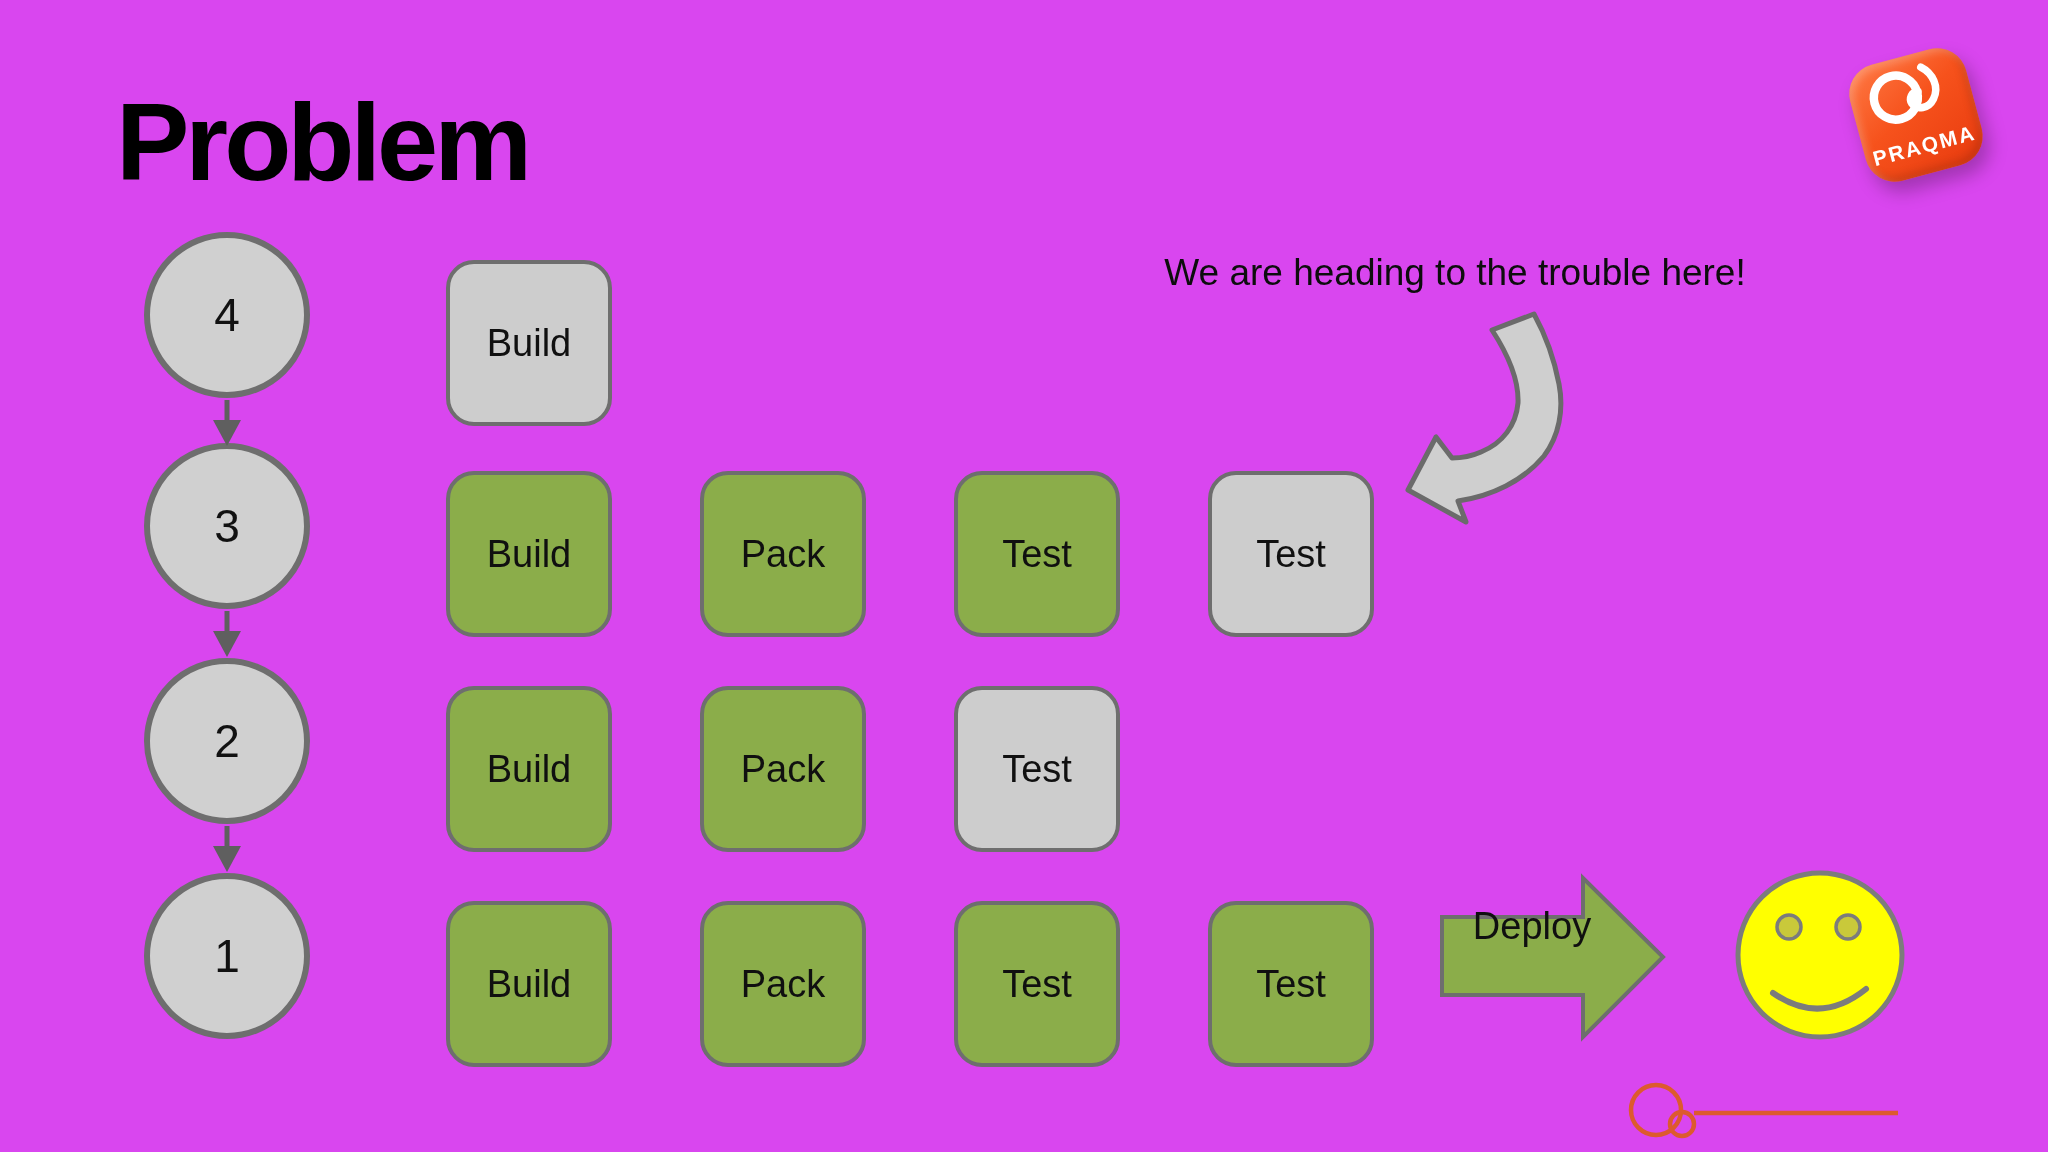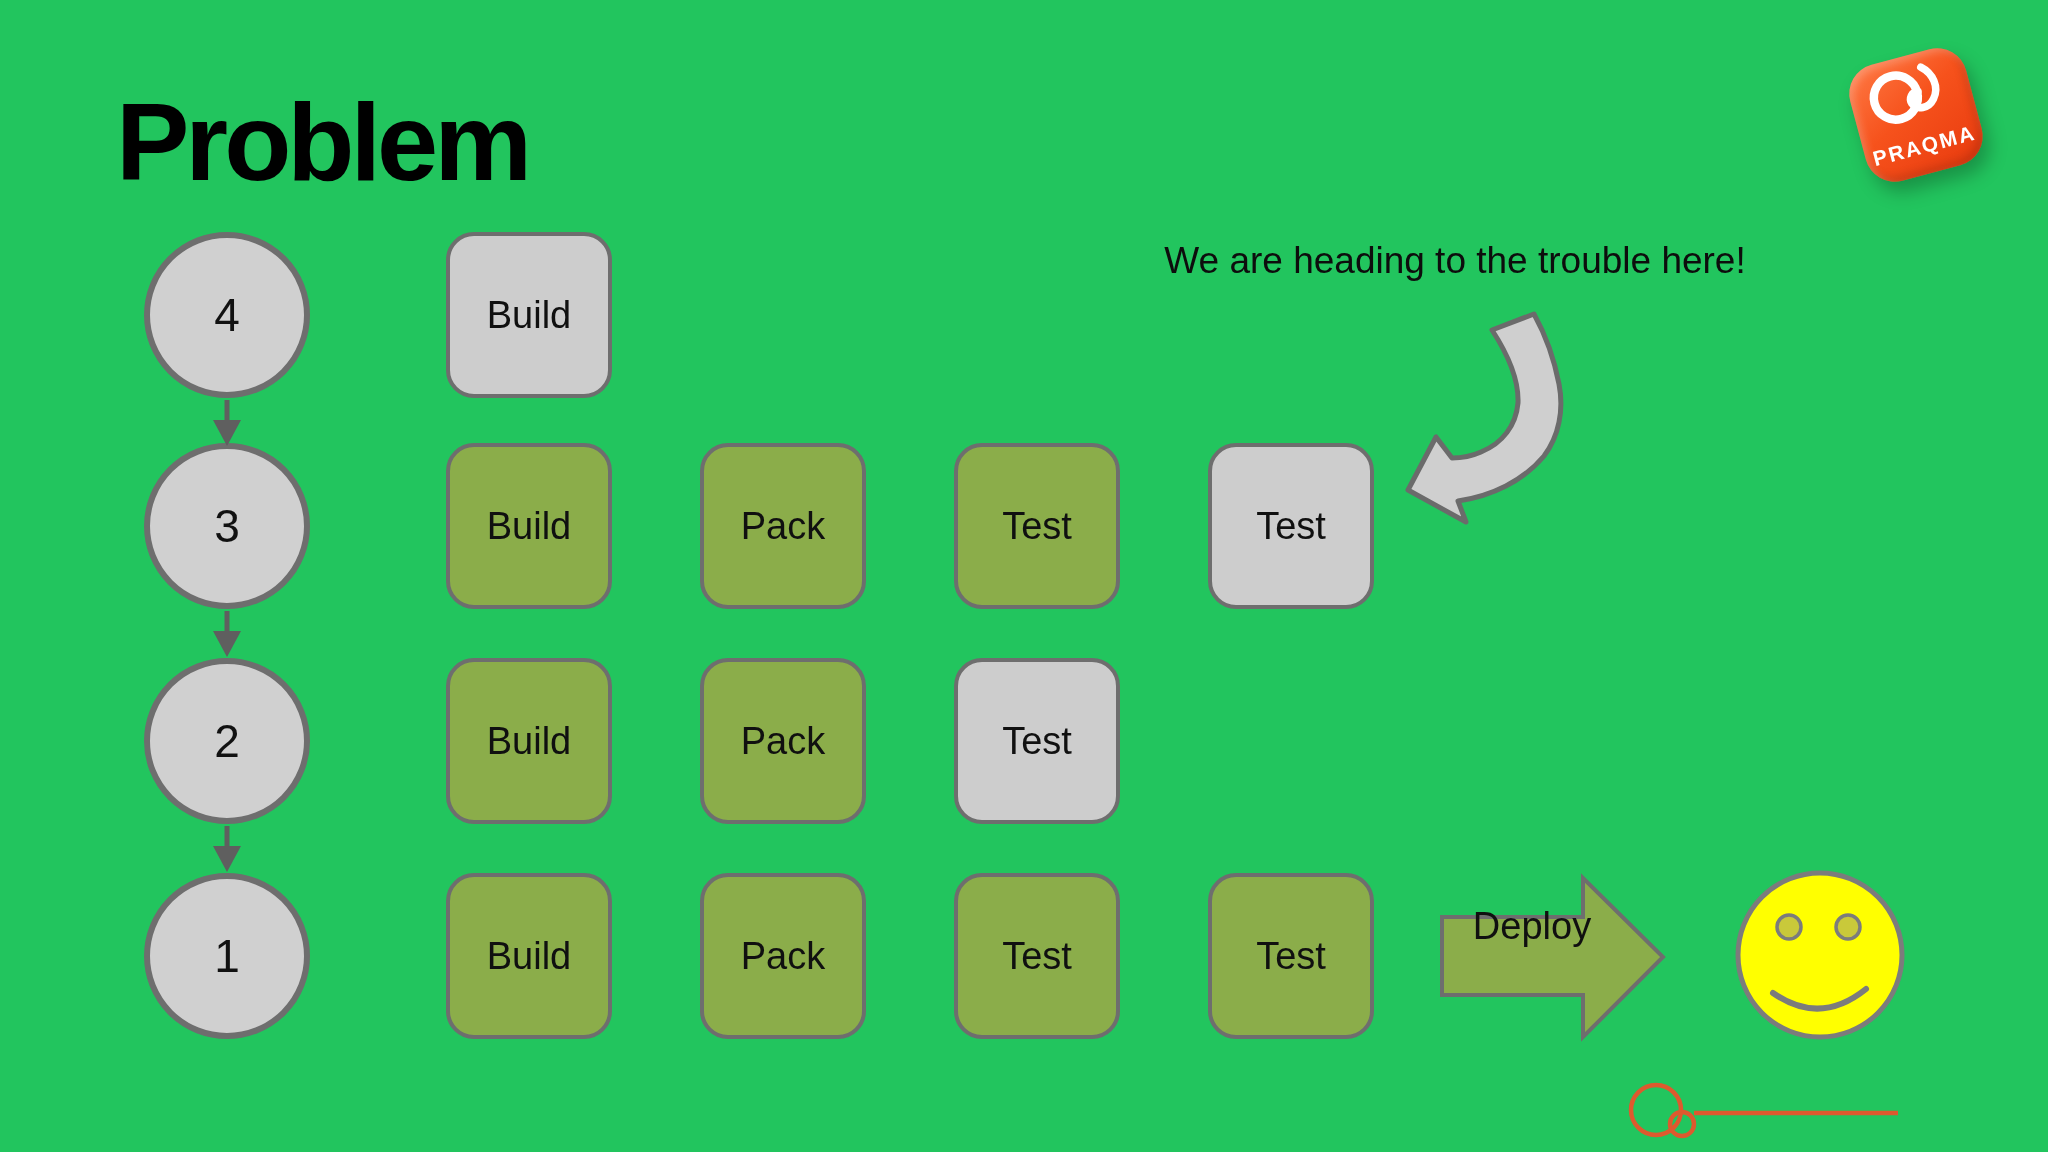--- a/index.html
+++ b/index.html
@@ -1,38 +1,38 @@
 <!DOCTYPE html>
 <html style="--stage-done: #8bad4a; --stage-pending: #cdcdcd; --stage-border: #6e6e6e; --node-fill: #d0d0d0; --node-border: #6e6e6e; --connector: #5f5f5f; --smiley: #ffff00; --brand-orange: #f4501e; --line-orange: #dd5a2e;"><head>
 <meta charset="utf-8">
 <style>
   html,body{margin:0;padding:0;background:#ffffff;}
   .slide{
-    position:relative;width:2048px;height:1152px;background:#22c55e;overflow:hidden;
+    position:relative;width:2048px;height:1152px;background:#d946ef;overflow:hidden;
     font-family:"Liberation Sans", sans-serif;color:#111;
   }
   
   .title{
     position:absolute;left:116px;top:78px;
     font-size:110px;font-weight:700;letter-spacing:-4px;color:#000;
   }
   
   .annotation{
-    position:absolute;left:1100px;top:240px;width:710px;text-align:center;
+    position:absolute;left:1100px;top:252px;width:710px;text-align:center;
     font-size:37px;color:#0d0d0d;white-space:nowrap;
   }
   
   .commit-node{
     position:absolute;left:144px;width:166px;height:166px;box-sizing:border-box;
     background:var(--node-fill);border:6px solid var(--node-border);border-radius:50%;
     display:flex;align-items:center;justify-content:center;
     font-size:46px;color:#111;
   }
   
-  .stage-row{position:absolute;left:446px;display:flex;gap:88px;}
+  .stage-row{position:absolute;left:446px;display:flex;gap:88px;margin-top:28px;}
   .stage-box{
     width:166px;height:166px;box-sizing:border-box;border-radius:28px;
     border:4px solid var(--stage-border);
     display:flex;align-items:center;justify-content:center;
     font-size:38px;color:#101010;
   }
   .stage-done{background:var(--stage-done);}
   .stage-pending{background:var(--stage-pending);}
   
   .overlay{position:absolute;left:0;top:0;width:2048px;height:1152px;z-index:3;pointer-events:none;}

